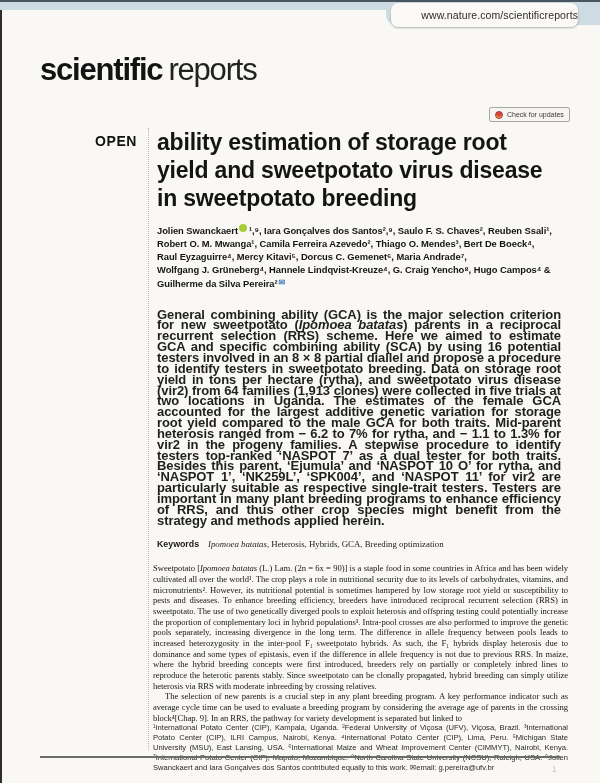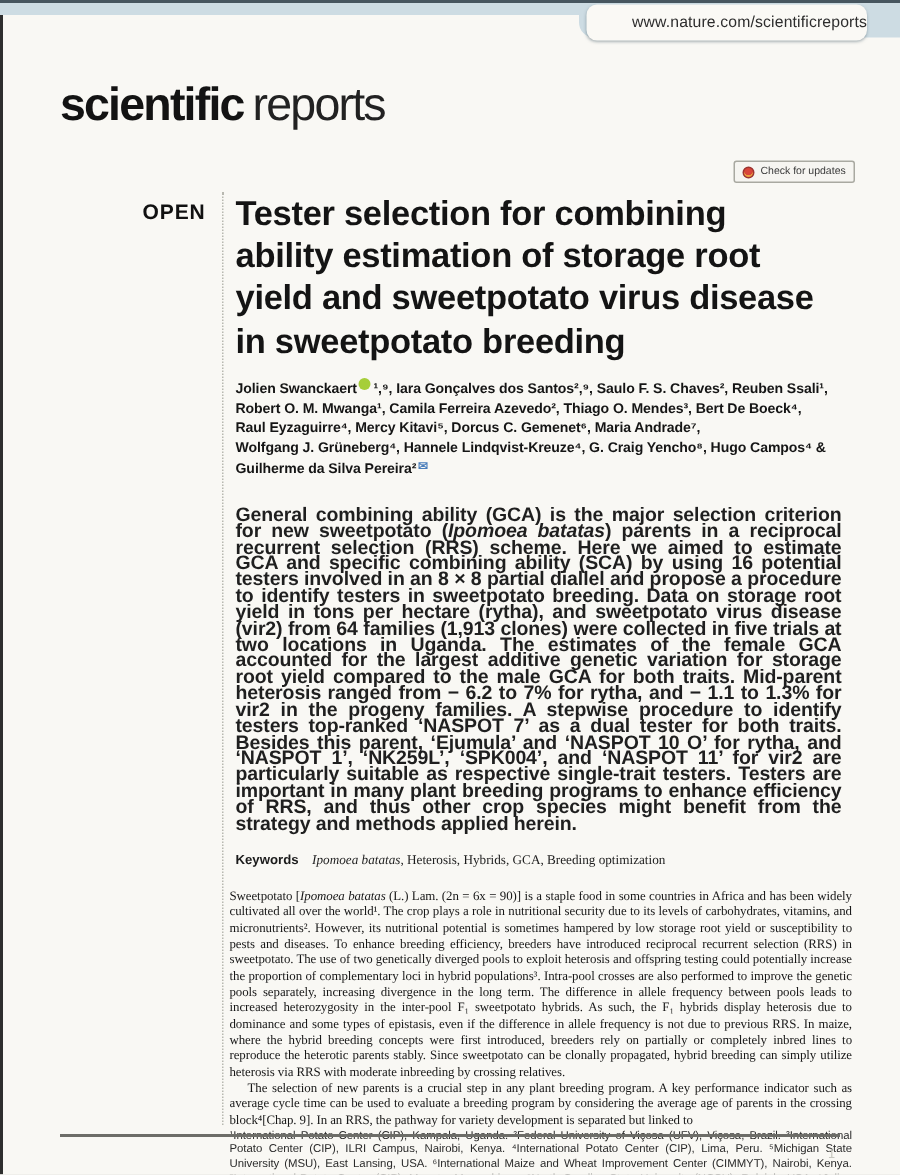--- a/index.html
+++ b/index.html
@@ -107,21 +107,20 @@
 
   <div class="check-badge">
     <span class="check-icon"></span>
     <span>Check for updates</span>
   </div>
 
   <div class="open-label">OPEN</div>
 
   <div class="main-col">
     <h1 class="title">
-      <span class="tl">Tester selection for combining</span>
       <span class="tl">ability estimation of storage root</span>
       <span class="tl">yield and sweetpotato virus disease</span>
       <span class="tl">in sweetpotato breeding</span>
     </h1>
 
     <div class="authors">
       <span class="al"><span>Jolien Swanckaert</span><span class="orcid-icon"></span><span>¹,⁹, Iara Gonçalves dos Santos²,⁹, Saulo F. S. Chaves², Reuben Ssali¹,</span></span>
       <span class="al">Robert O. M. Mwanga¹, Camila Ferreira Azevedo², Thiago O. Mendes³, Bert De Boeck⁴,</span>
       <span class="al">Raul Eyzaguirre⁴, Mercy Kitavi⁵, Dorcus C. Gemenet⁶, Maria Andrade⁷,</span>
       <span class="al">Wolfgang J. Grüneberg⁴, Hannele Lindqvist-Kreuze⁴, G. Craig Yencho⁸, Hugo Campos⁴ &amp;</span>

